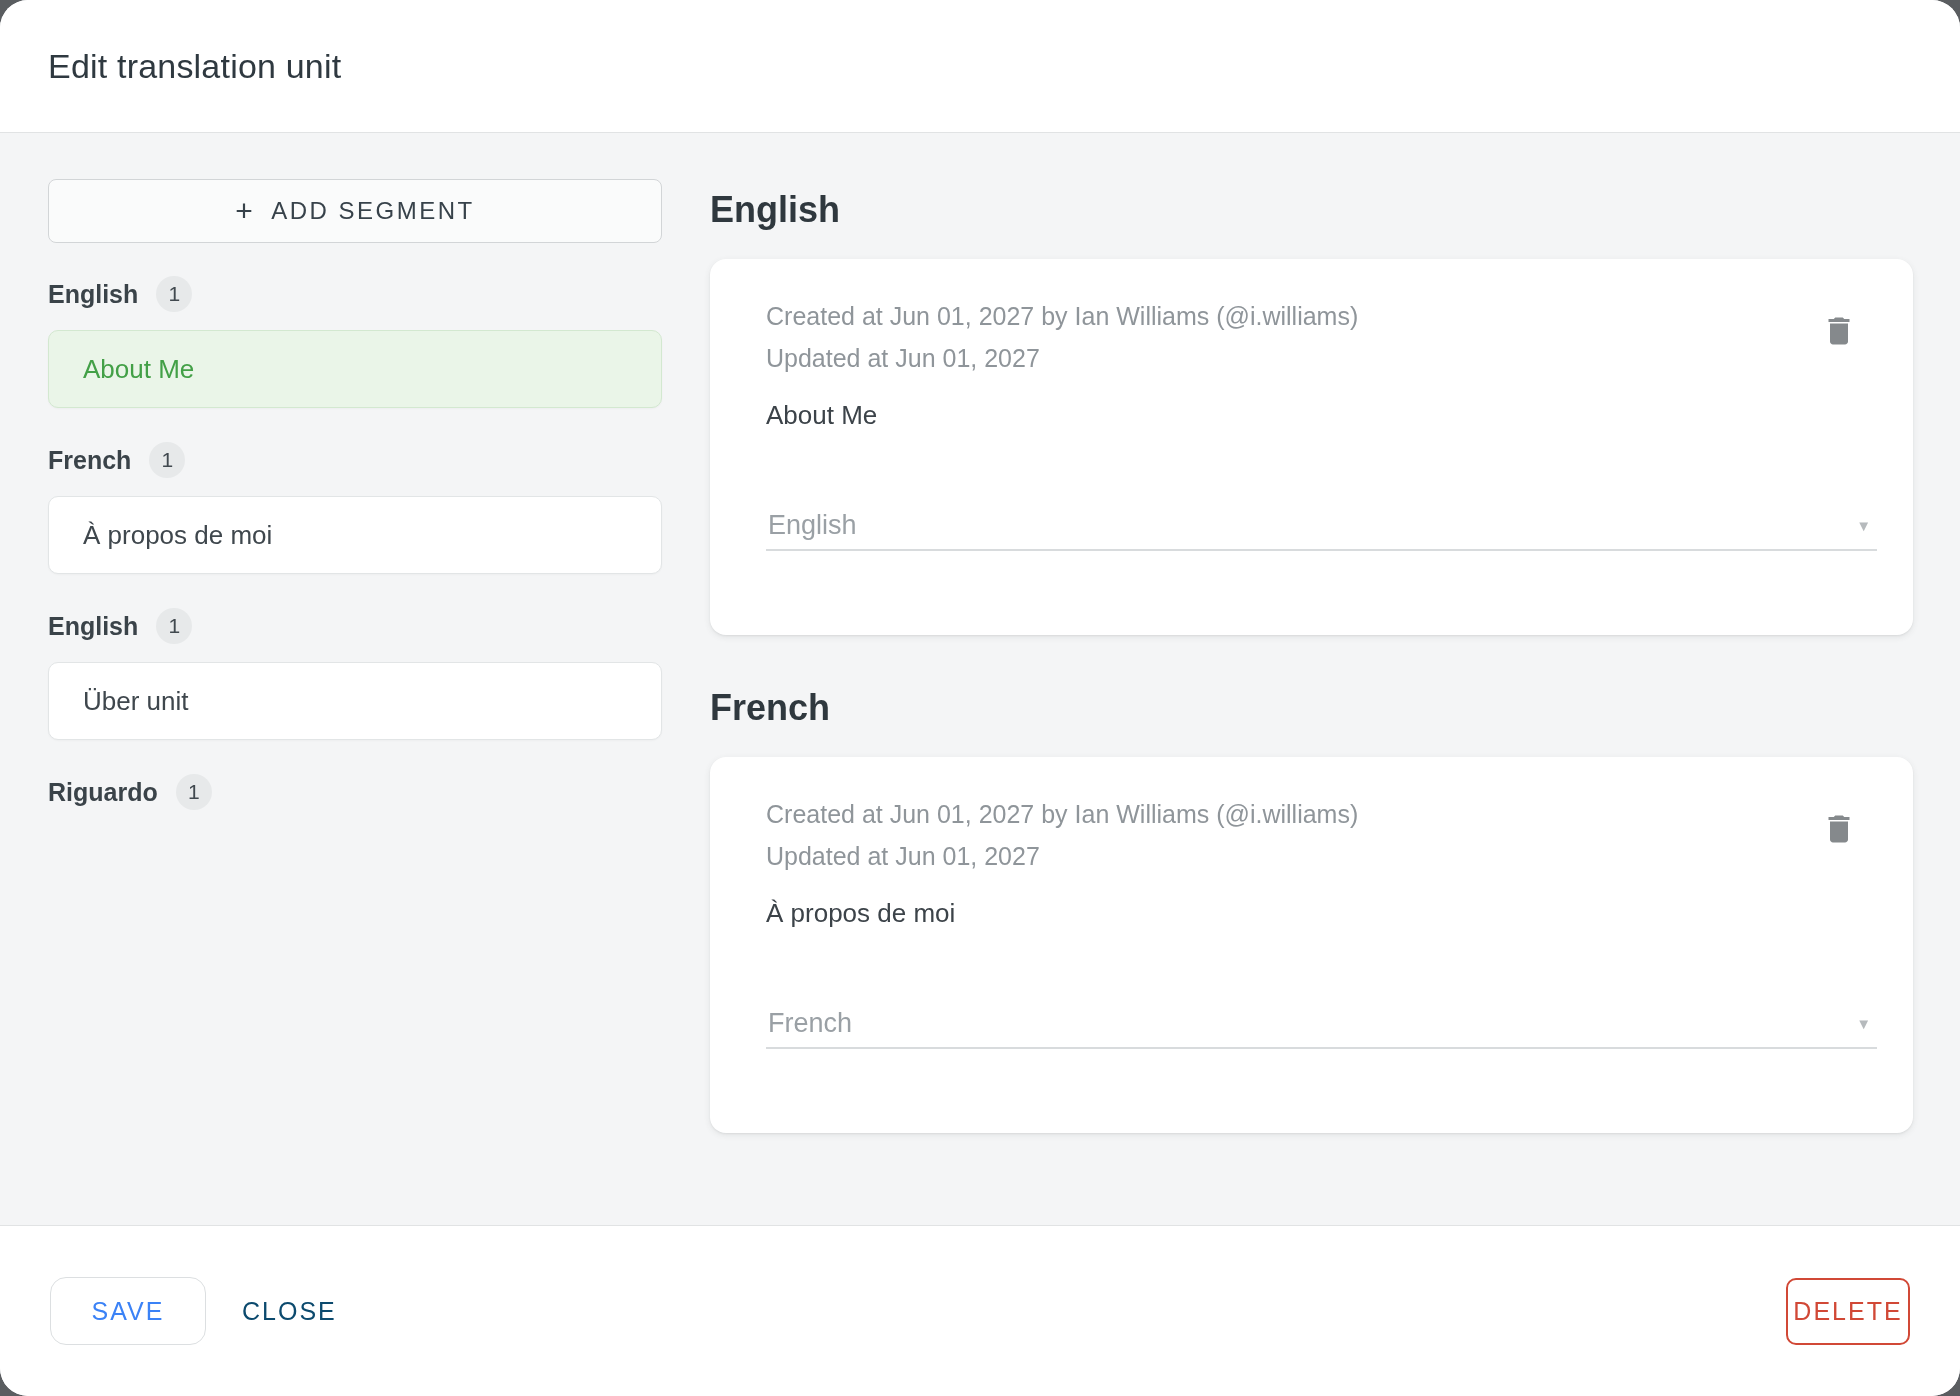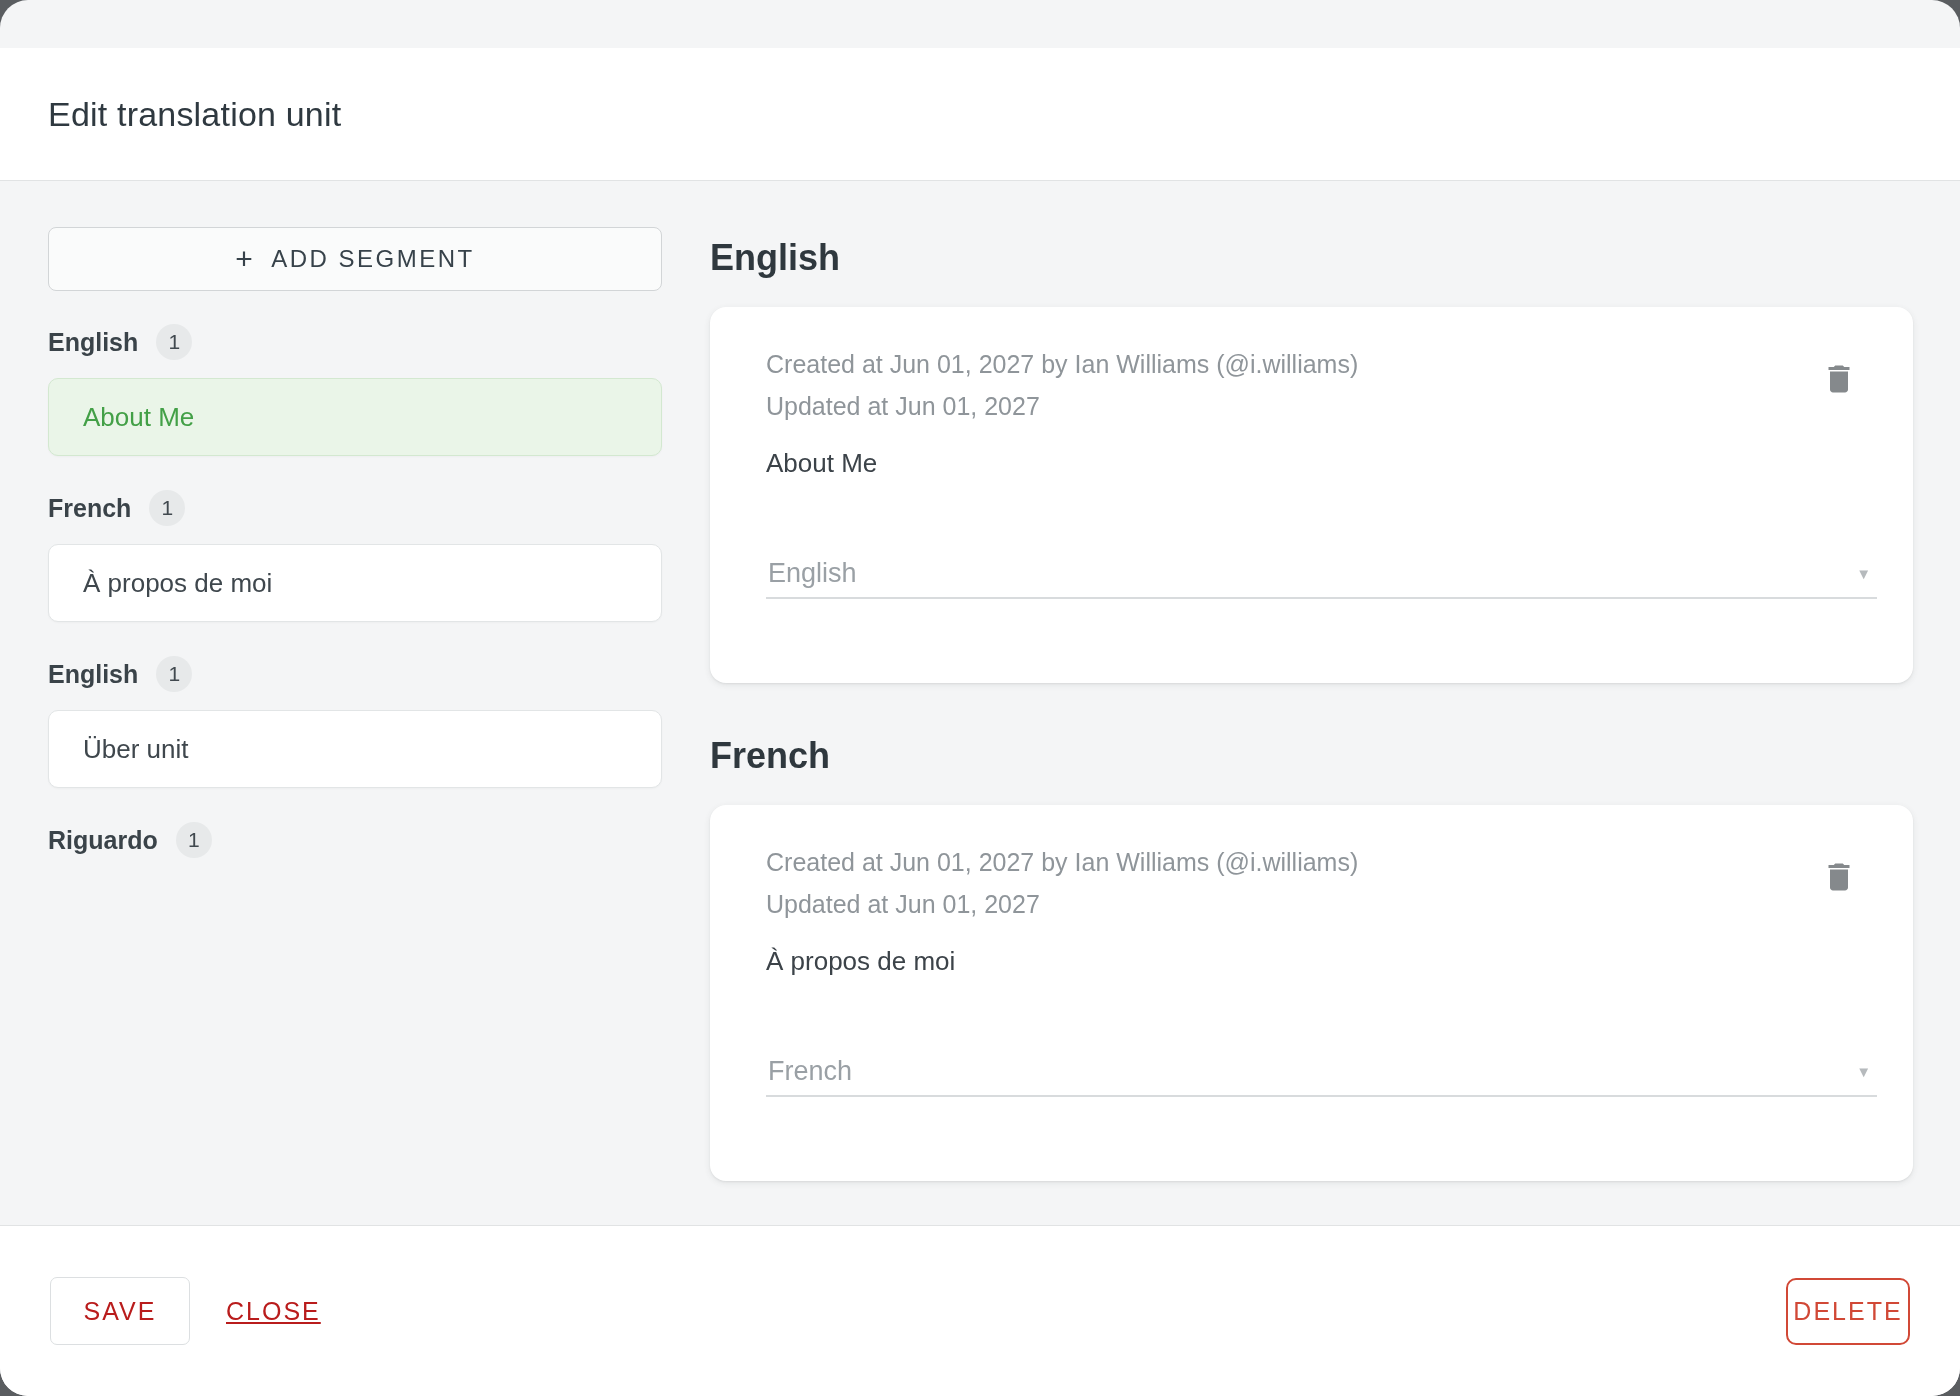--- a/index.html
+++ b/index.html
@@ -16,21 +16,20 @@
     background:#f4f5f6;
     display:flex; flex-direction:column;
   }
   
   .modal-header {
     height:133px; flex:none;
     background:#ffffff;
     border-bottom:1px solid #e1e3e4;
     display:flex; align-items:center;
     padding:0 48px;
-    margin-top:48px;
   }
   .dialog-title {
     font-size:34px; font-weight:500; color:#2f3940;
     letter-spacing:.2px;
   }
   
   .modal-body {
     flex:1; display:flex;
     padding:46px 47px 0 48px;
     gap:48px;
@@ -117,29 +116,28 @@
     display:flex; align-items:center;
     padding:0 50px;
   }
   .btn {
     font-family:"Liberation Sans", sans-serif;
     font-size:25px; font-weight:500; letter-spacing:2px;
     cursor:pointer; background:#ffffff;
     display:flex; align-items:center; justify-content:center;
   }
   .btn-save {
-    width:140px; height:68px;
-    border:1px solid #dcdfe1; border-radius:7px;
-    color:#b91c1c;
+    width:156px; height:68px;
+    border:1px solid #dcdfe1; border-radius:16px;
+    color:#3b82f6;
   }
   .btn-close {
     border:none; background:transparent;
     height:68px; padding:0 18px; margin-left:18px;
-    color:#b91c1c;
-    text-decoration:underline;
+    color:#0c4a6e;
   }
   .btn-delete {
     margin-left:auto;
     width:124px; height:67px;
     border:2px solid #d14836; border-radius:10px;
     color:#d14836;
   }
 </style>
 </head>
 <body>

